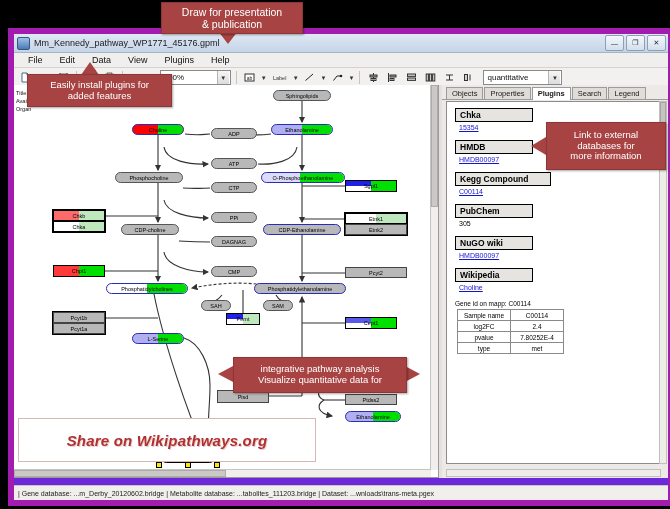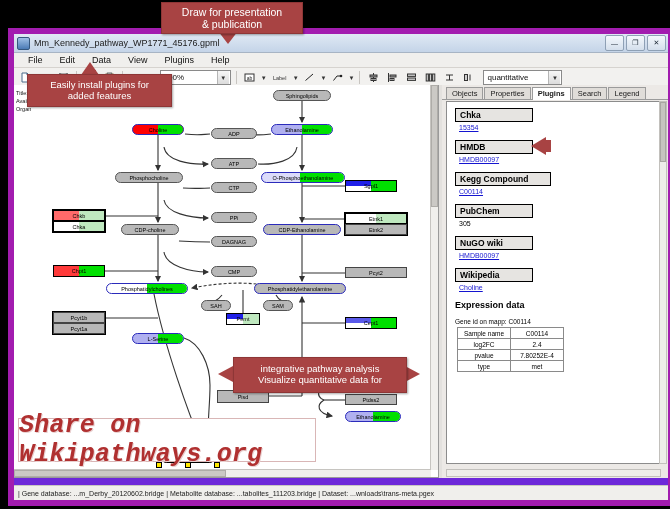--- a/index.html
+++ b/index.html
@@ -112,22 +112,22 @@
 
   
   .callout{position:absolute;background:#a84343;color:#fff;font-weight:normal;
     text-align:center;line-height:1.15;z-index:40;
     border:1px solid #8e3636;box-shadow:1px 1px 2px rgba(0,0,0,.35);}
   .arrow{position:absolute;width:0;height:0;z-index:39;}
 
   .share-banner{position:absolute;left:18px;top:418px;width:296px;height:42px;
     background:#fff;border:1px solid #d9b6b6;z-index:40;
     display:flex;align-items:center;justify-content:center;}
-  .share-txt{font-family:Liberation Mono, monospace;font-style:italic;font-weight:bold;
-    font-size:25px;color:#b03030;text-shadow:1px 1px 0 #e9d0d0;letter-spacing:.2px;}
+  .share-txt{font-family:Liberation Sans, sans-serif;font-style:italic;font-weight:bold;
+    font-size:15px;color:#b03030;text-shadow:1px 1px 0 #e9d0d0;letter-spacing:.2px;}
 </style>
 </head>
 <body>
 
 <div class="screen">
 
   <div class="app-window">
 
     <div class="titlebar">
       <div class="title-ico"></div>
@@ -500,21 +500,20 @@
 
           <div class="dbhead">PubChem</div>
           <span class="dbplain">305</span>
 
           <div class="dbhead">NuGO wiki</div>
           <a class="dblink">HMDB00097</a>
 
           <div class="dbhead">Wikipedia</div>
           <a class="dblink">Choline</a>
 
-          <div class="exphead">Expression data</div>
           <div class="geneid">Gene id on mapp: C00114</div>
 
           <table class="exp">
             <tbody>
                 <tr>
               <td>Sample name</td>
               <td>C00114</td>
             </tr>
             <tr>
               <td>log2FC</td>
@@ -554,20 +553,26 @@
 
   <div class="callout" style="left:27px;top:74px;width:143px;height:31px;font-size:9.5px;
        display:flex;flex-direction:column;align-items:center;justify-content:center;">
     <span>Easily install plugins for</span>
     <span>added features</span>
   </div>
   <div class="arrow" style="left:81px;top:62px;border-left:9px solid transparent;
        border-right:9px solid transparent;border-bottom:13px solid #a84343;"></div>
   <div style="position:absolute;left:86px;top:70px;width:10px;height:8px;background:#a84343;z-index:39;"></div>
 
+  <div class="callout" style="left:546px;top:122px;width:118px;height:46px;font-size:9.5px;
+       display:flex;flex-direction:column;align-items:center;justify-content:center;">
+    <span>Link  to external</span>
+    <span>databases  for</span>
+    <span>more information</span>
+  </div>
   <div class="arrow" style="left:531px;top:137px;border-top:9px solid transparent;
        border-bottom:9px solid transparent;border-right:15px solid #a84343;"></div>
   <div style="position:absolute;left:545px;top:140px;width:6px;height:12px;background:#a84343;z-index:39;"></div>
 
   <div class="callout" style="left:233px;top:357px;width:172px;height:34px;font-size:9.5px;
        display:flex;flex-direction:column;align-items:center;justify-content:center;">
     <span>integrative pathway analysis</span>
     <span>Visualize quantitative data  for</span>
   </div>
   <div class="arrow" style="left:218px;top:366px;border-top:8px solid transparent;

